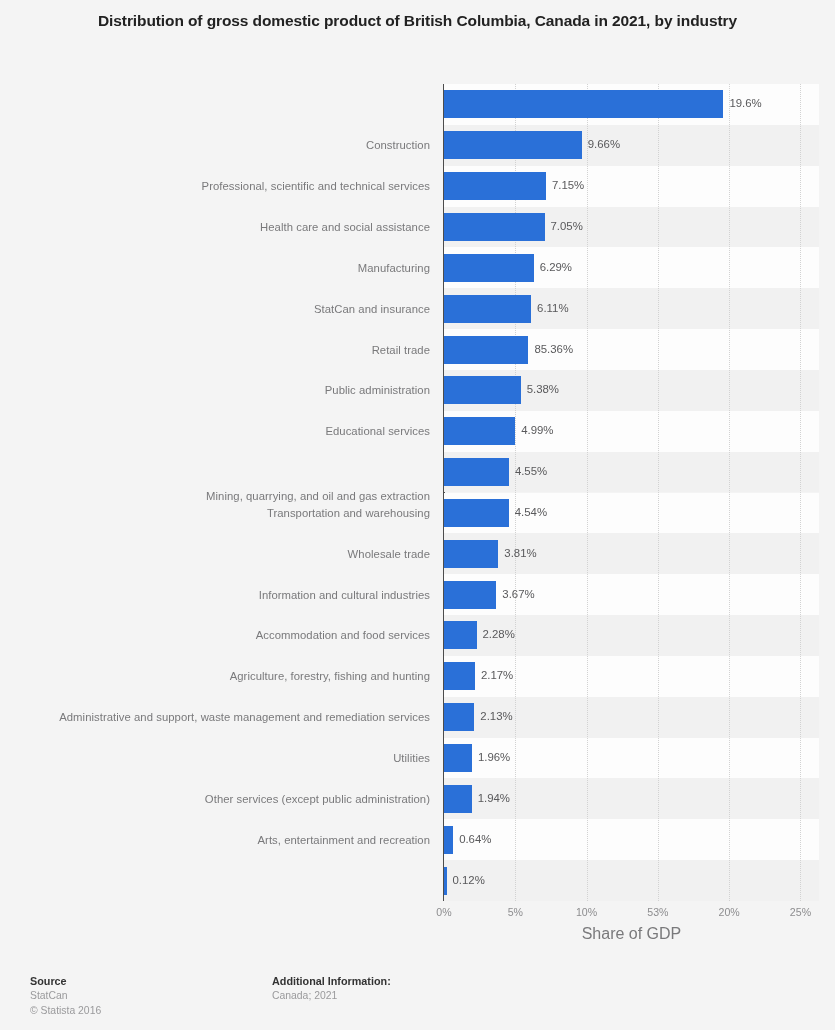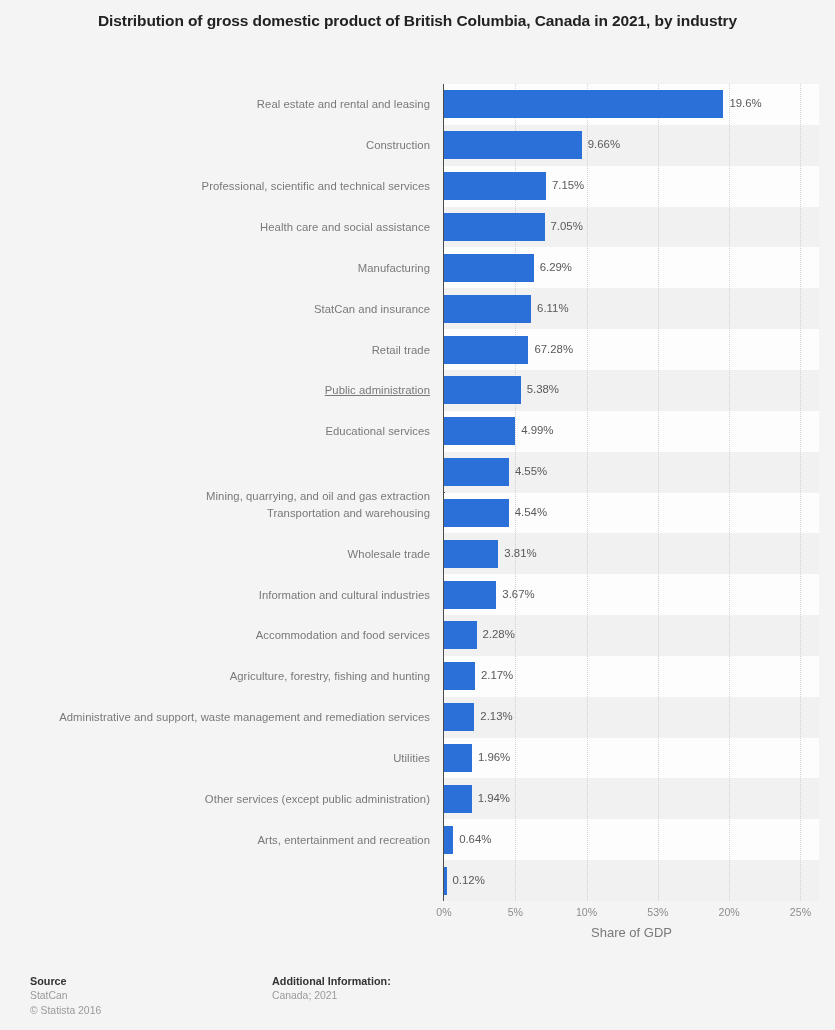--- a/index.html
+++ b/index.html
@@ -118,21 +118,21 @@
     color: #8d8d8f;
     transform: translateX(-50%);
     white-space: nowrap;
   }
   #x-axis-title {
     position: absolute;
     left: 444px;
     top: 925px;
     width: 375px;
     text-align: center;
-    font-size: 13px;
+    font-size: 16px;
     color: #79797b;
   }
 
   
   #footer {
     position: absolute;
     left: 0;
     top: 956px;
     width: 673px;
     height: 74px;
@@ -155,28 +155,27 @@
     white-space: nowrap;
   }
 </style>
 </head>
 <body>
 
 <div id="chart-title">Distribution of gross domestic product of British Columbia, Canada in 2021, by industry</div>
 
 <div id="chart-area">
   <div id="category-labels">
-      <div class="cat-label" style="top: 13.425px;">Real estate and rental and leasing</div>
       <div class="cat-label" style="top: 54.275px;">Construction</div>
       <div class="cat-label" style="top: 95.125px;">Professional, scientific and technical services</div>
       <div class="cat-label" style="top: 135.975px;">Health care and social assistance</div>
       <div class="cat-label" style="top: 176.825px;">Manufacturing</div>
       <div class="cat-label" style="top: 217.675px;">StatCan and insurance</div>
       <div class="cat-label" style="top: 258.525px;">Retail trade</div>
-      <div class="cat-label" style="top: 299.375px; text-decoration: underline;">Public administration</div>
+      <div class="cat-label" style="top: 299.375px;">Public administration</div>
       <div class="cat-label" style="top: 340.225px;">Educational services</div>
       <div class="cat-label" style="top: 381.075px; margin-top: 24px;">Mining, quarrying, and oil and gas extraction</div>
       <div class="cat-label" style="top: 421.925px;">Transportation and warehousing</div>
       <div class="cat-label" style="top: 462.775px;">Wholesale trade</div>
       <div class="cat-label" style="top: 503.625px;">Information and cultural industries</div>
       <div class="cat-label" style="top: 544.475px;">Accommodation and food services</div>
       <div class="cat-label" style="top: 585.325px;">Agriculture, forestry, fishing and hunting</div>
       <div class="cat-label" style="top: 667.025px;">Utilities</div>
       <div class="cat-label" style="top: 626.175px;">Administrative and support, waste management and remediation services</div>
       <div class="cat-label" style="top: 707.875px;">Other services (except public administration)</div>
@@ -215,21 +214,21 @@
       <div class="bar-value" style="left: 143.738px; top: 55.275px;">9.66%</div>
       <div class="bar" title="Professional, scientific and technical services 7.15%" style="left: 0px; top: 88.125px; width: 101.949px; height: 28px;"></div>
       <div class="bar-value" style="left: 107.949px; top: 96.125px;">7.15%</div>
       <div class="bar" title="Health care and social assistance 7.05%" style="left: 0px; top: 128.975px; width: 100.523px; height: 28px;"></div>
       <div class="bar-value" style="left: 106.523px; top: 136.975px;">7.05%</div>
       <div class="bar" title="Manufacturing 6.29%" style="left: 0px; top: 169.825px; width: 89.6863px; height: 28px;"></div>
       <div class="bar-value" style="left: 95.6863px; top: 177.825px;">6.29%</div>
       <div class="bar" title="Finance and insurance 6.11%" style="left: 0px; top: 210.675px; width: 87.1198px; height: 28px;"></div>
       <div class="bar-value" style="left: 93.1198px; top: 218.675px;">6.11%</div>
       <div class="bar" title="Retail trade 5.92%" style="left: 0px; top: 251.525px; width: 84.4106px; height: 28px;"></div>
-      <div class="bar-value" style="left: 90.4106px; top: 259.525px;">67.28%</div>
+      <div class="bar-value" style="left: 90.4106px; top: 259.525px;">85.36%</div>
       <div class="bar" title="Public administration 5.38%" style="left: 0px; top: 292.375px; width: 76.711px; height: 28px;"></div>
       <div class="bar-value" style="left: 82.711px; top: 300.375px;">5.38%</div>
       <div class="bar" title="Educational services 4.99%" style="left: 0px; top: 333.225px; width: 71.1502px; height: 28px;"></div>
       <div class="bar-value" style="left: 77.1502px; top: 341.225px;">4.99%</div>
       <div class="bar" title="Mining, quarrying, and oil and gas extraction 4.55%" style="left: 0px; top: 374.075px; width: 64.8764px; height: 28px;"></div>
       <div class="bar-value" style="left: 70.8764px; top: 382.075px;">4.55%</div>
       <div class="bar" title="Transportation and warehousing 4.54%" style="left: 0px; top: 414.925px; width: 64.7338px; height: 28px;"></div>
       <div class="bar-value" style="left: 70.7338px; top: 422.925px;">4.54%</div>
       <div class="bar" title="Wholesale trade 3.81%" style="left: 0px; top: 455.775px; width: 54.3251px; height: 28px;"></div>
       <div class="bar-value" style="left: 60.3251px; top: 463.775px;">3.81%</div>

